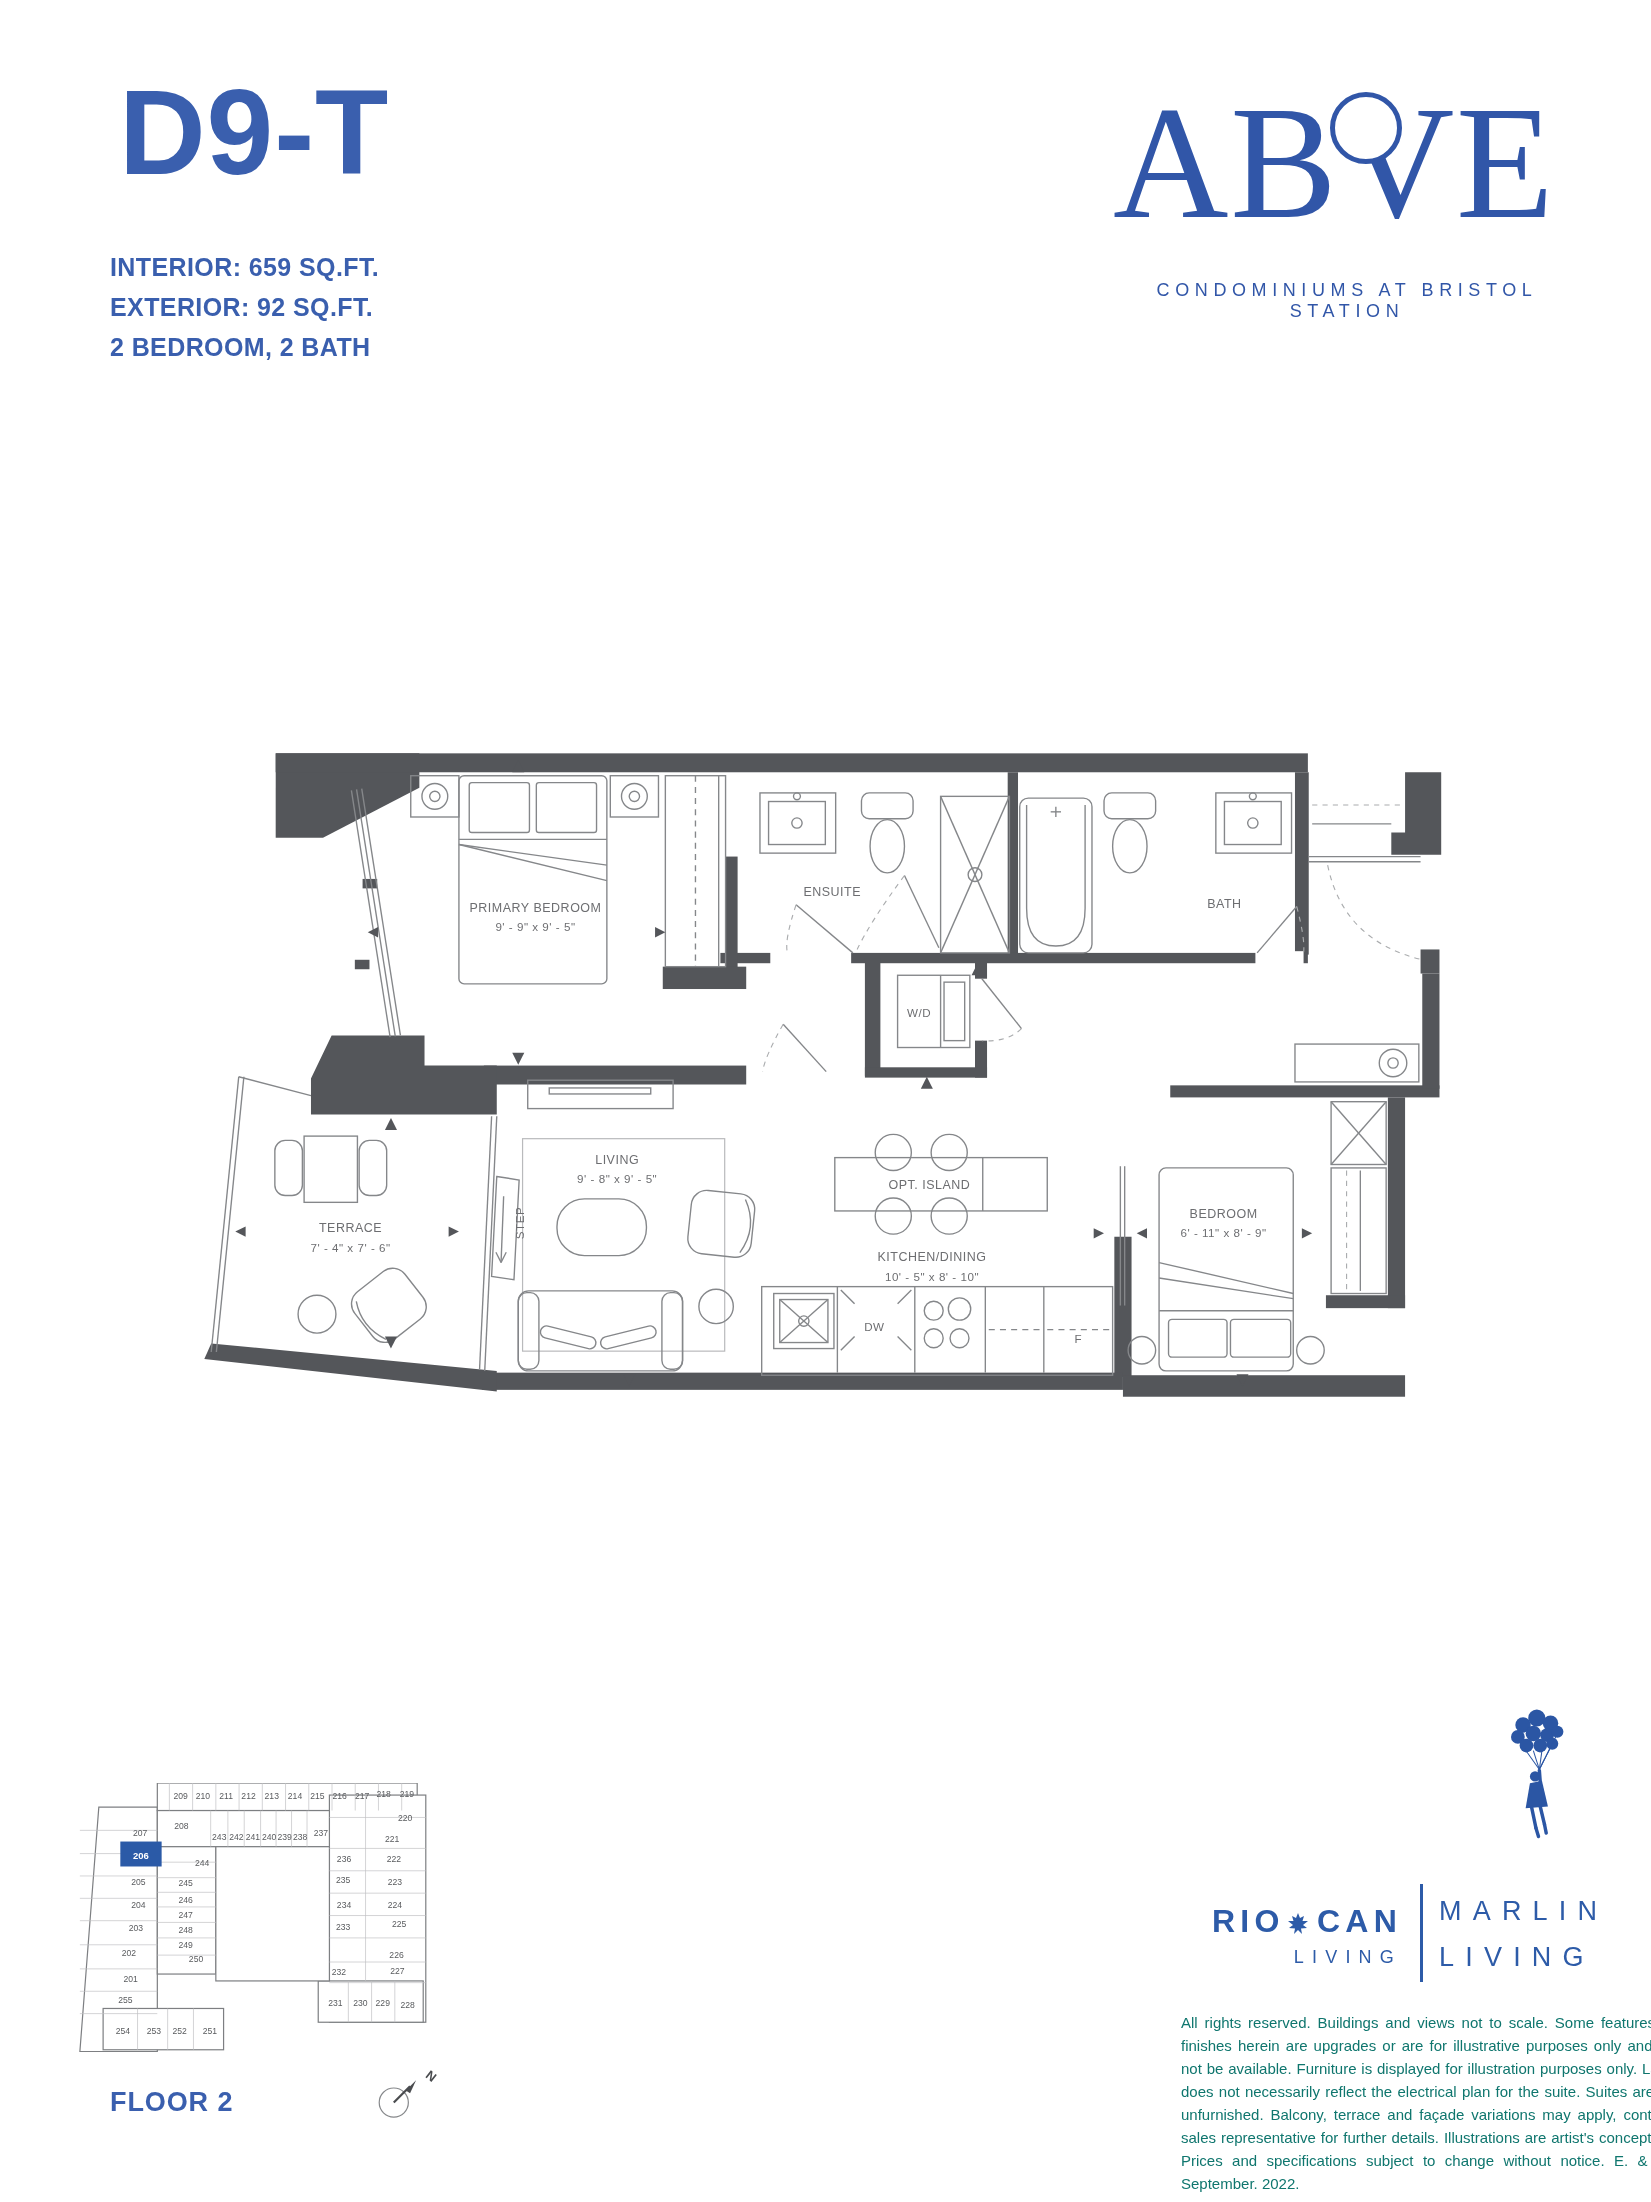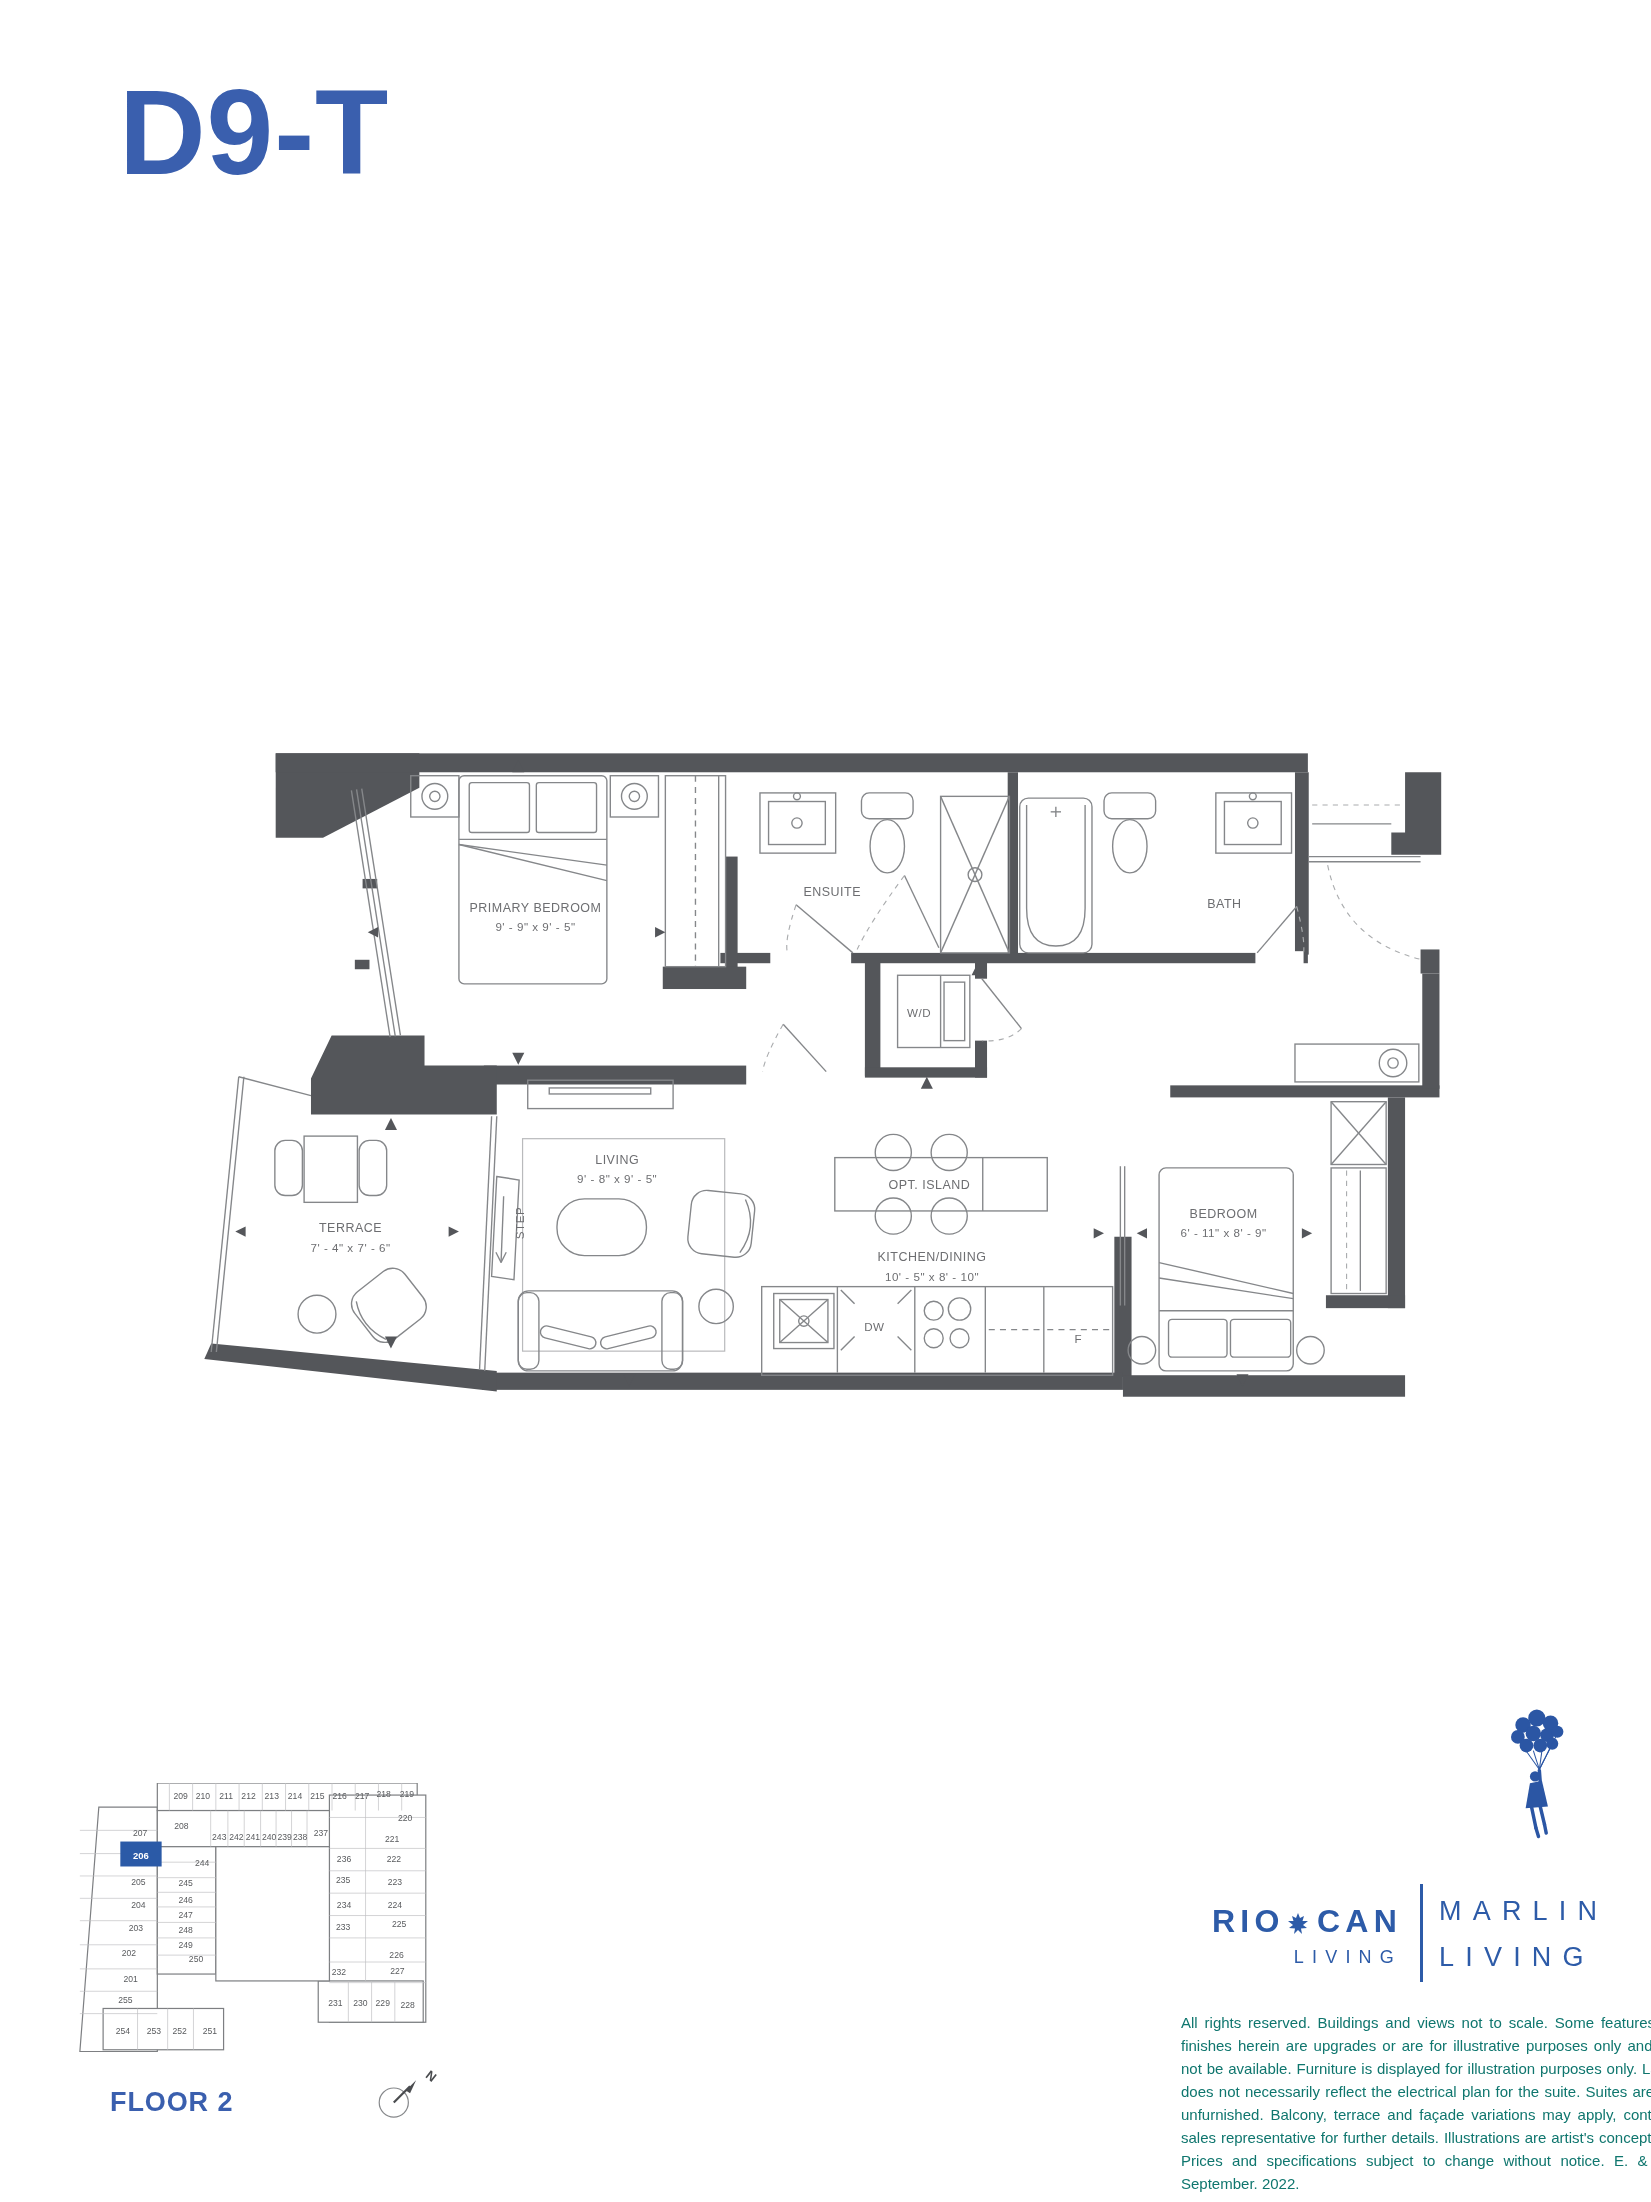--- a/index.html
+++ b/index.html
@@ -49,21 +49,34 @@
           line-height:46px;letter-spacing:11.2px;font-weight:400;white-space:nowrap;}
   .disclaimer{position:absolute;left:1146px;top:2011px;width:506px;font-size:15px;
               line-height:23px;color:#0f766e;text-align:justify;margin-left:35px;}
 </style>
 </head>
 <body>
 
 <div class="page">
 
   <div class="unit-title">D9-T</div>
-
+  <div class="specs">
+    <div>INTERIOR: 659 SQ.FT.</div>
+    <div>EXTERIOR: 92 SQ.FT.</div>
+    <div>2 BEDROOM, 2 BATH</div>
+  </div>
+
+  <div class="brand">
+    <div class="brand-row">
+      <span>AB</span>
+        <span>VE</span>
+    </div>
+    <div class="brand-o"></div>
+    <div class="brand-tag">CONDOMINIUMS AT BRISTOL STATION</div>
+  </div>
 
   <svg class="plan" width="1273" height="697" viewBox="0 0 1480 810">
 
     <g>
       <polygon class="w" points="95,20 262,20 262,60 150,118 95,118"></polygon>
       <rect class="w" x="95" y="20" width="1200" height="22"></rect>
       <rect class="w" x="946" y="42" width="12" height="212"></rect>
       <rect class="w" x="1280" y="42" width="16" height="212"></rect>
       <rect class="w" x="612" y="252" width="683" height="12"></rect>
       <rect class="w" x="618" y="140" width="14" height="134"></rect>

